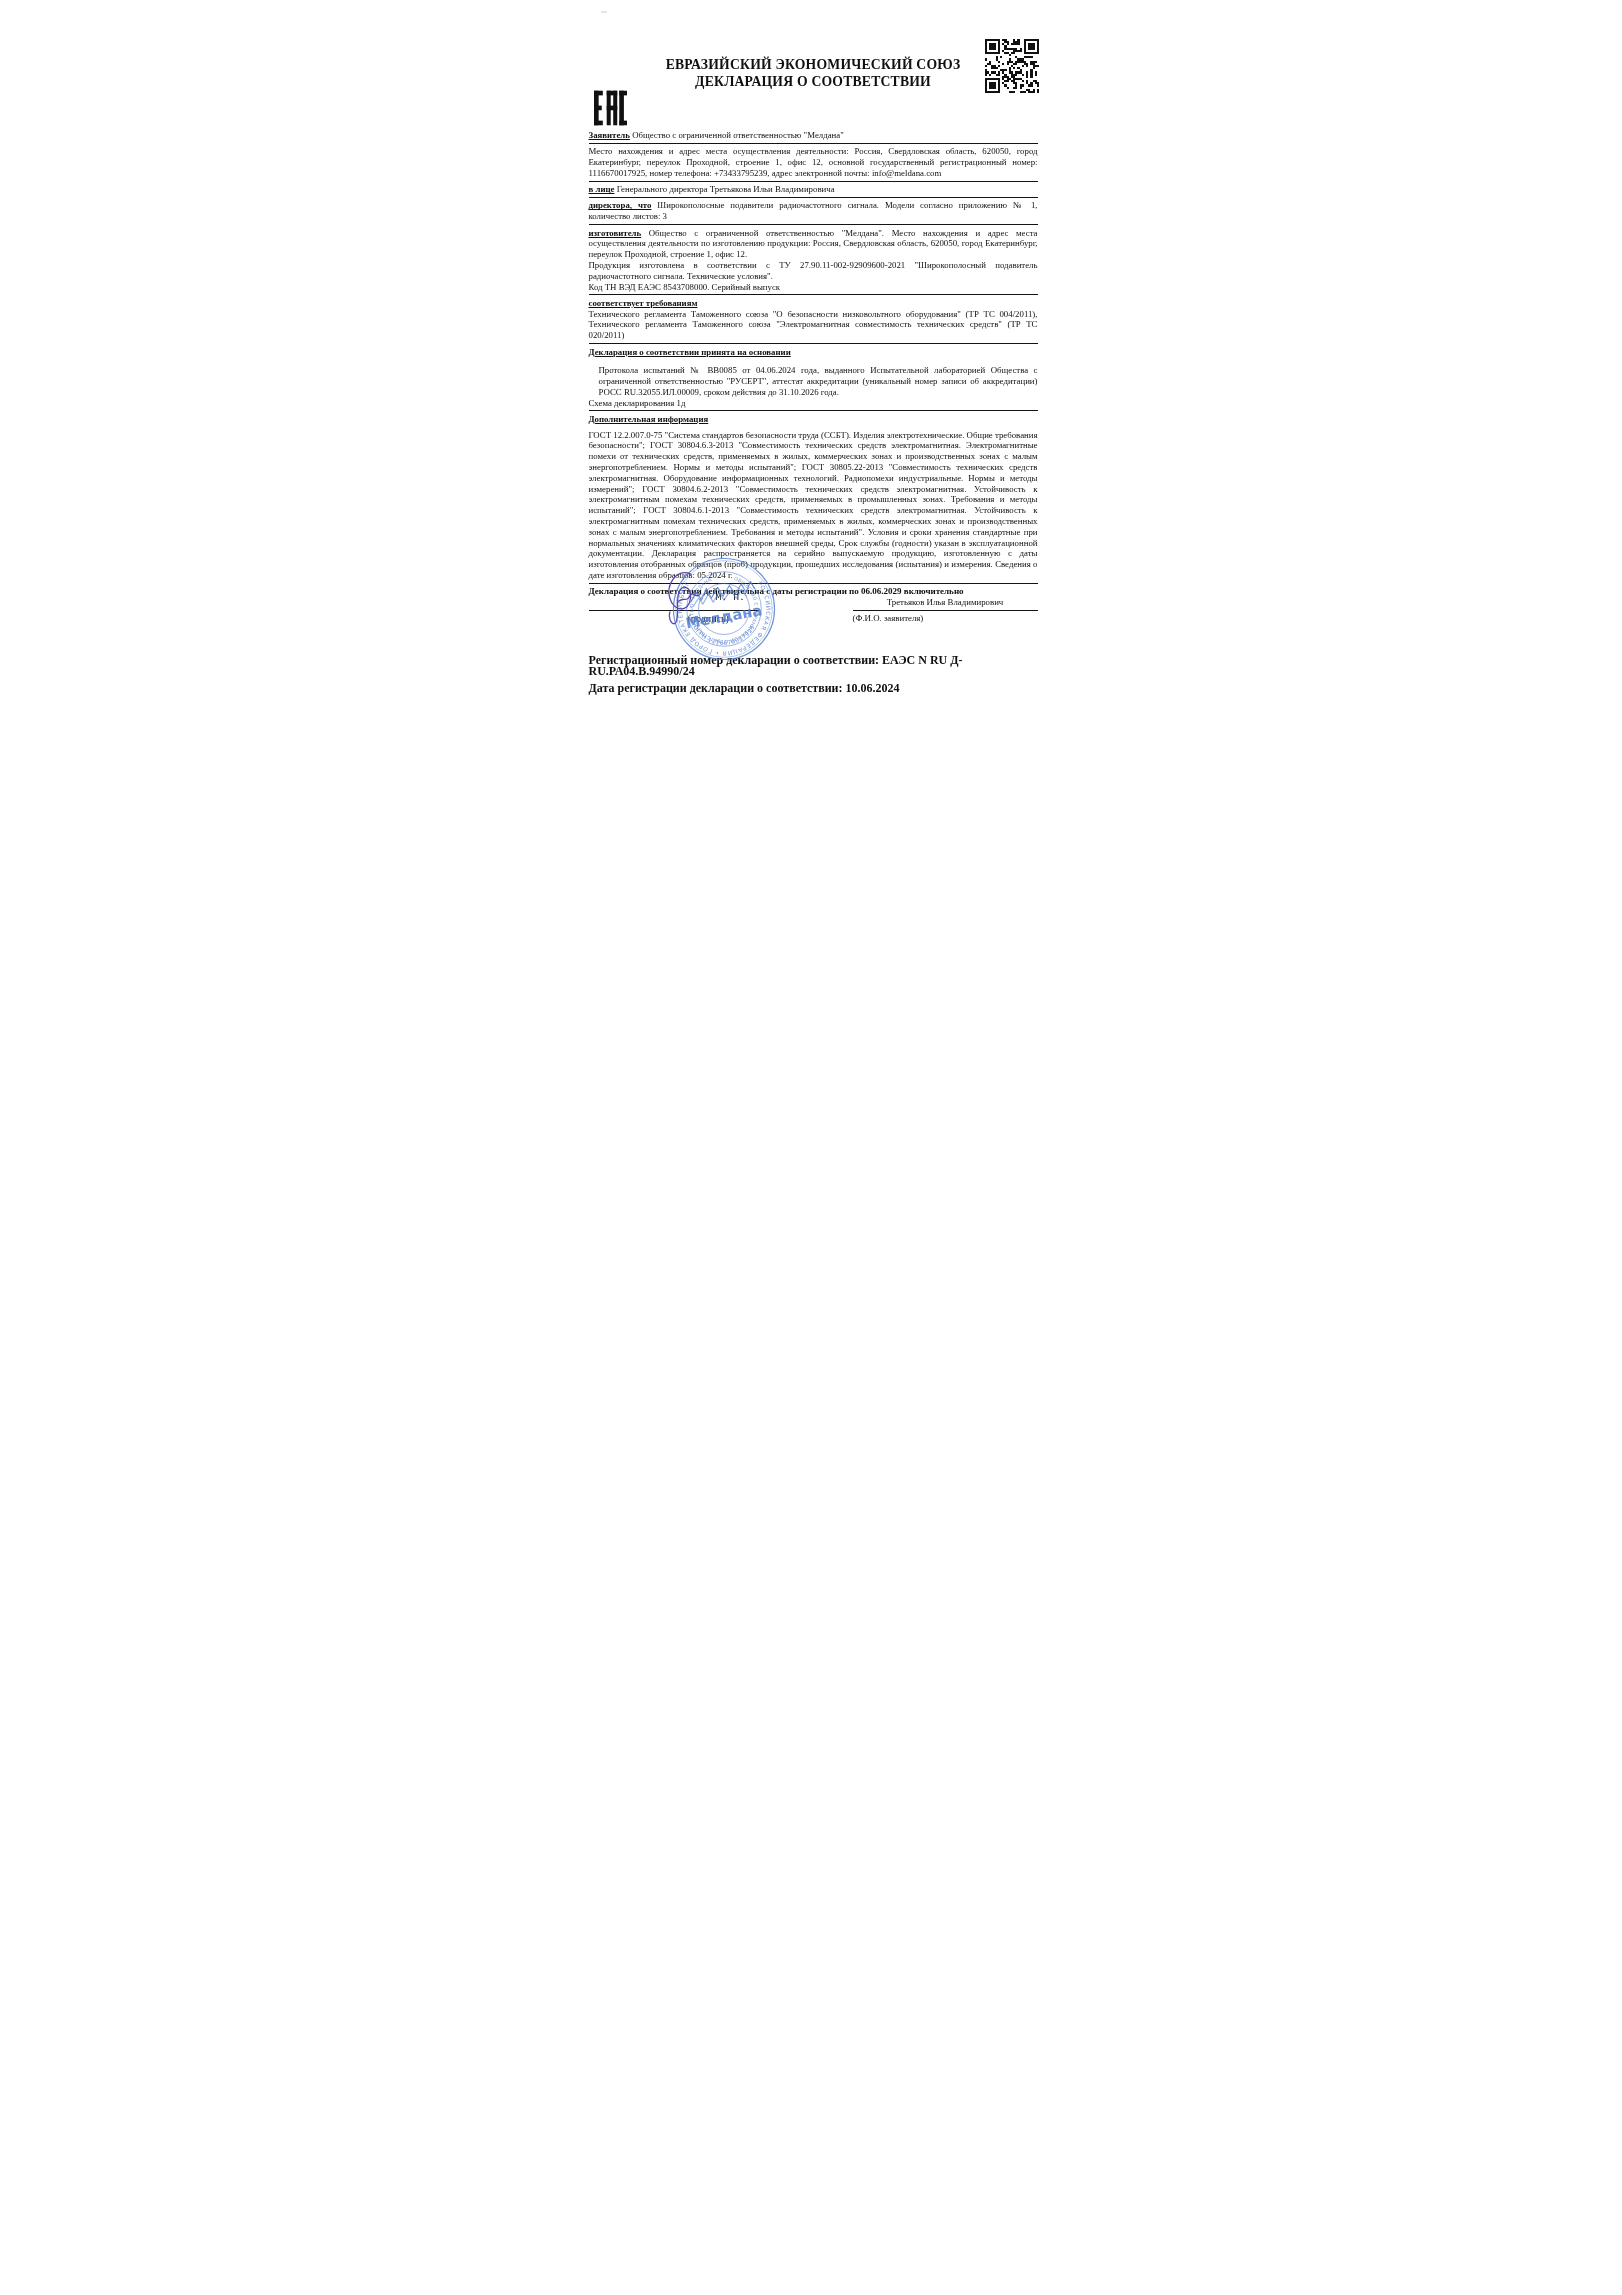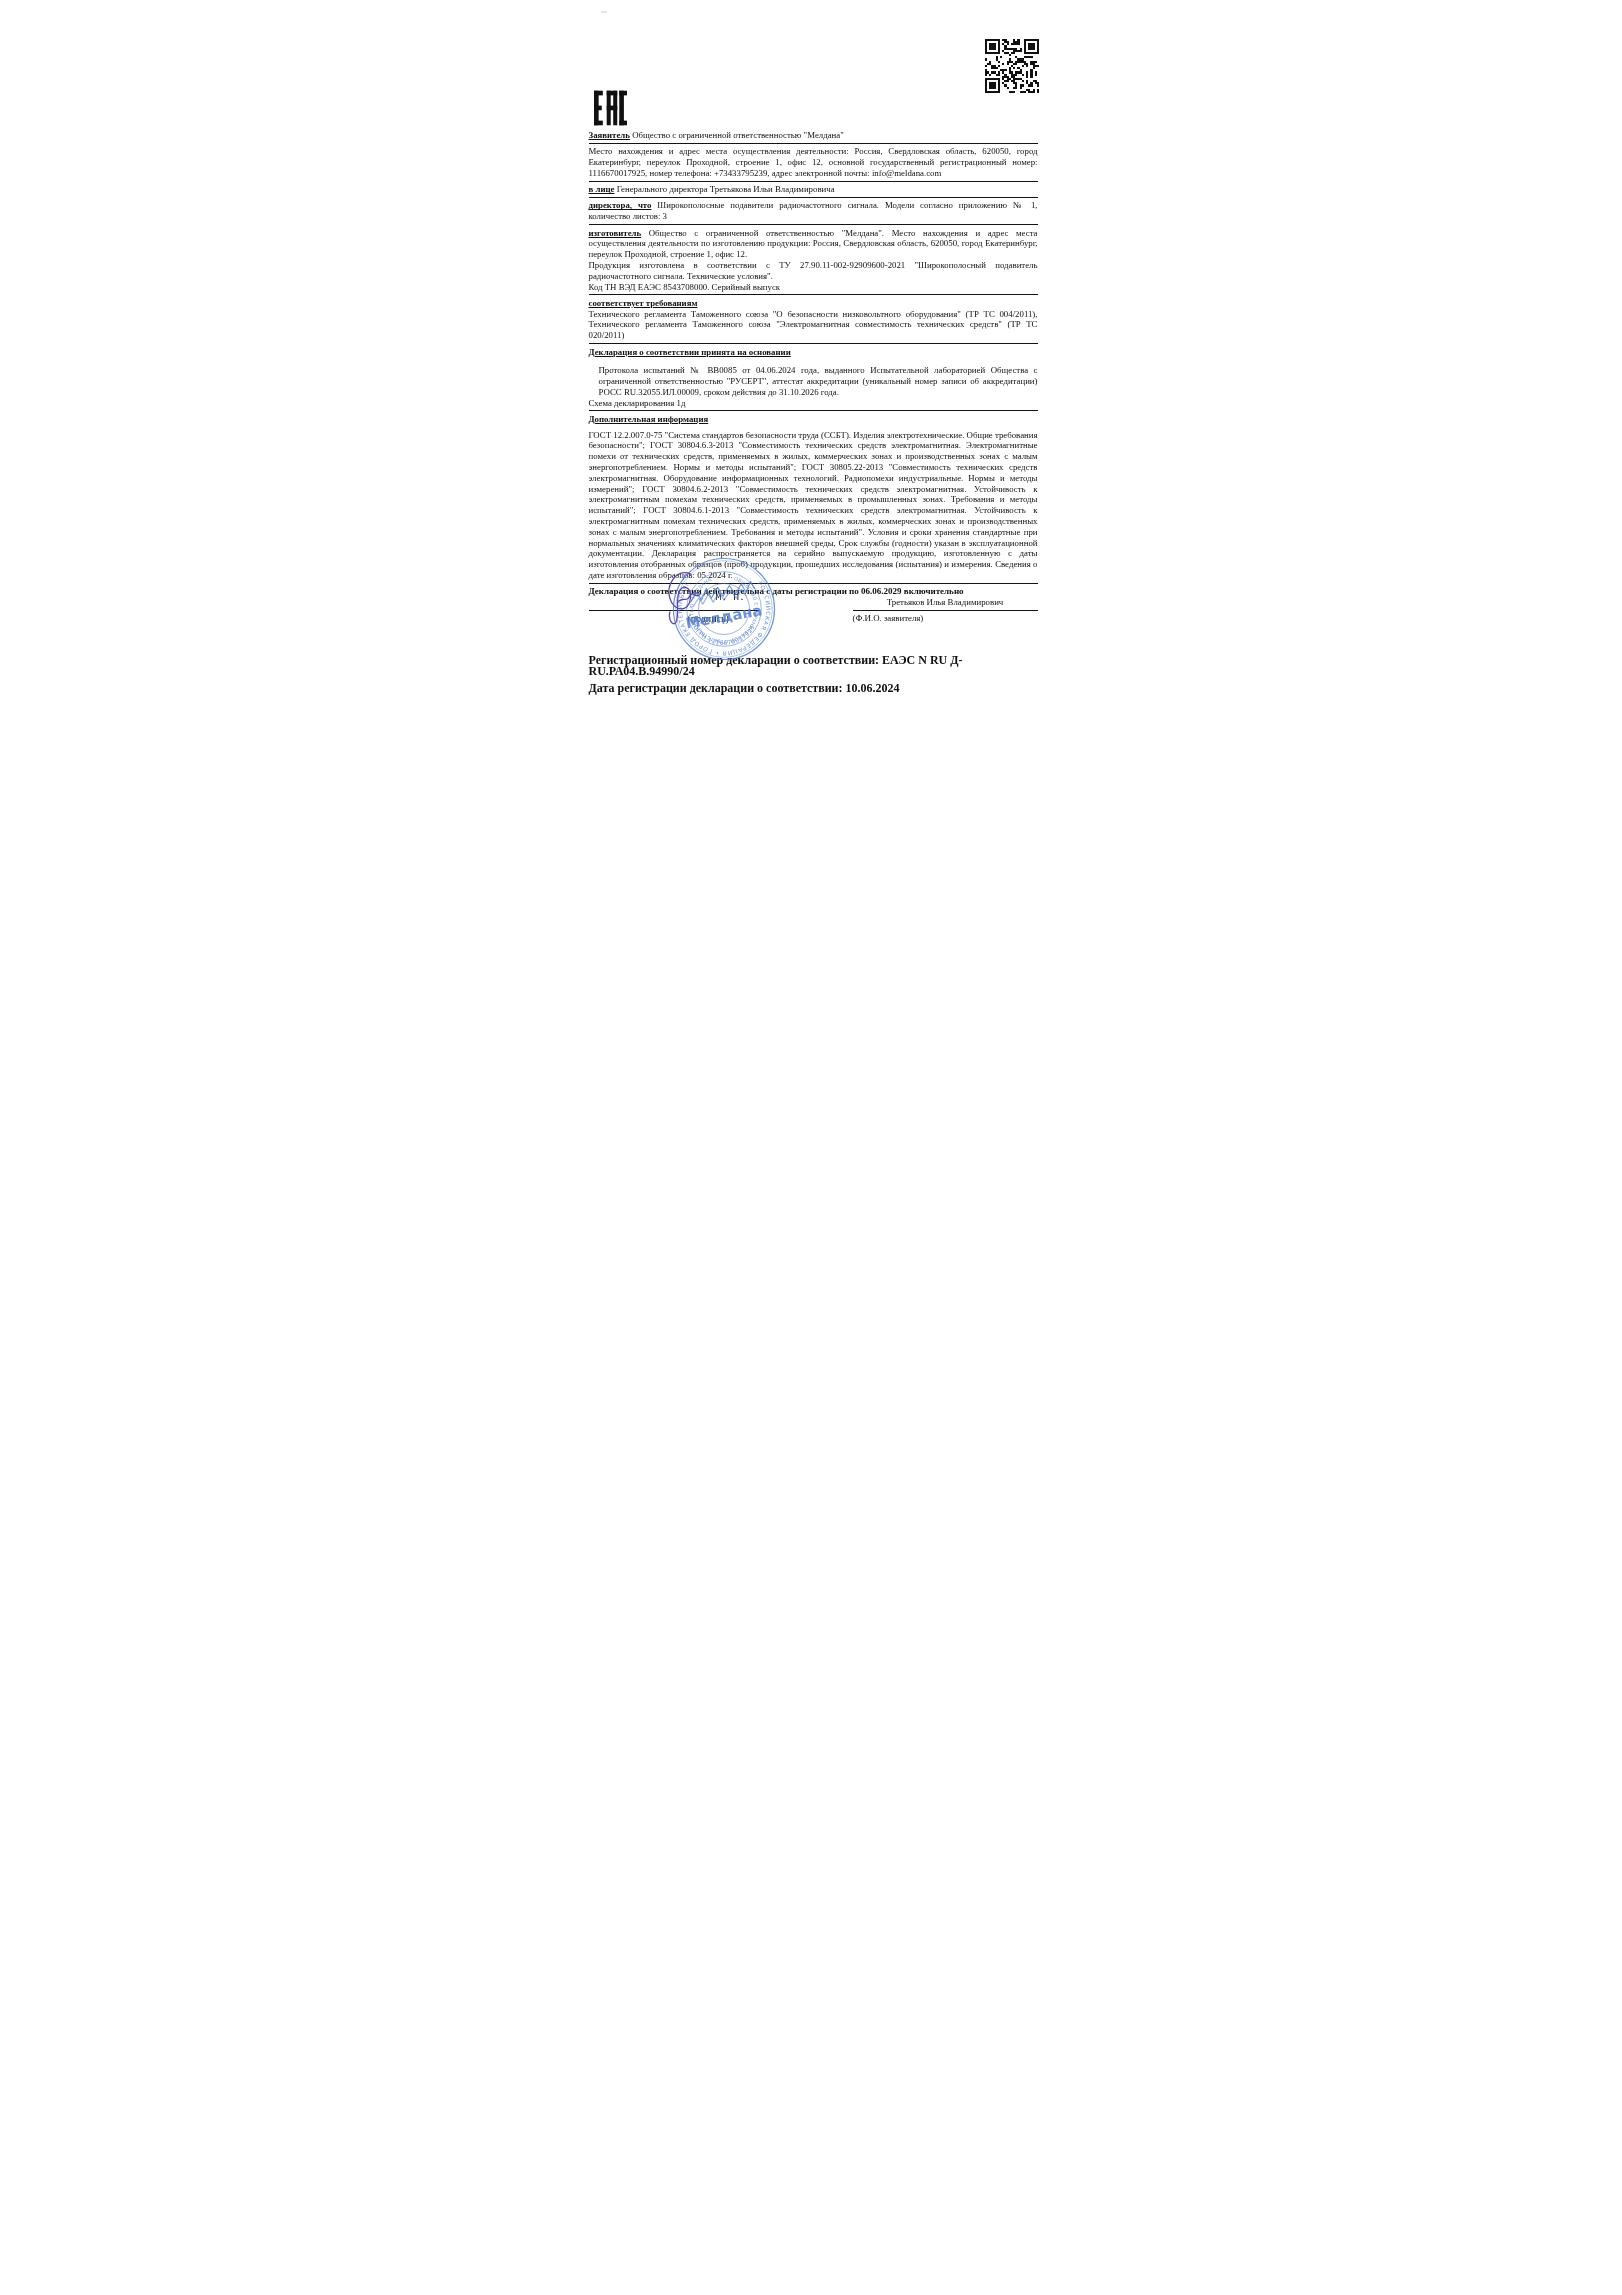--- a/index.html
+++ b/index.html
@@ -49,20 +49,24 @@
   .stamp-text{font-family:"DejaVu Sans","Liberation Sans",sans-serif;}
 </style>
 </head>
 <body>
 
 <div class="page">
 
   <div class="header">
     <div class="scan-artifact"></div>
 
+    <div class="doc-title">
+      <div>ЕВРАЗИЙСКИЙ ЭКОНОМИЧЕСКИЙ СОЮЗ</div>
+      <div>ДЕКЛАРАЦИЯ О СООТВЕТСТВИИ</div>
+    </div>
 
     <svg class="eac" viewBox="0 0 213 223" aria-label="EAC">
       <g fill="#111111">
         <rect x="0" y="0" width="30" height="223"></rect>
         <rect x="0" y="0" width="57" height="30"></rect>
         <rect x="0" y="96" width="50" height="30"></rect>
         <rect x="0" y="193" width="57" height="30"></rect>
         <rect x="82" y="0" width="26" height="223"></rect>
         <rect x="124" y="0" width="26" height="223"></rect>
         <rect x="82" y="0" width="68" height="30"></rect>

